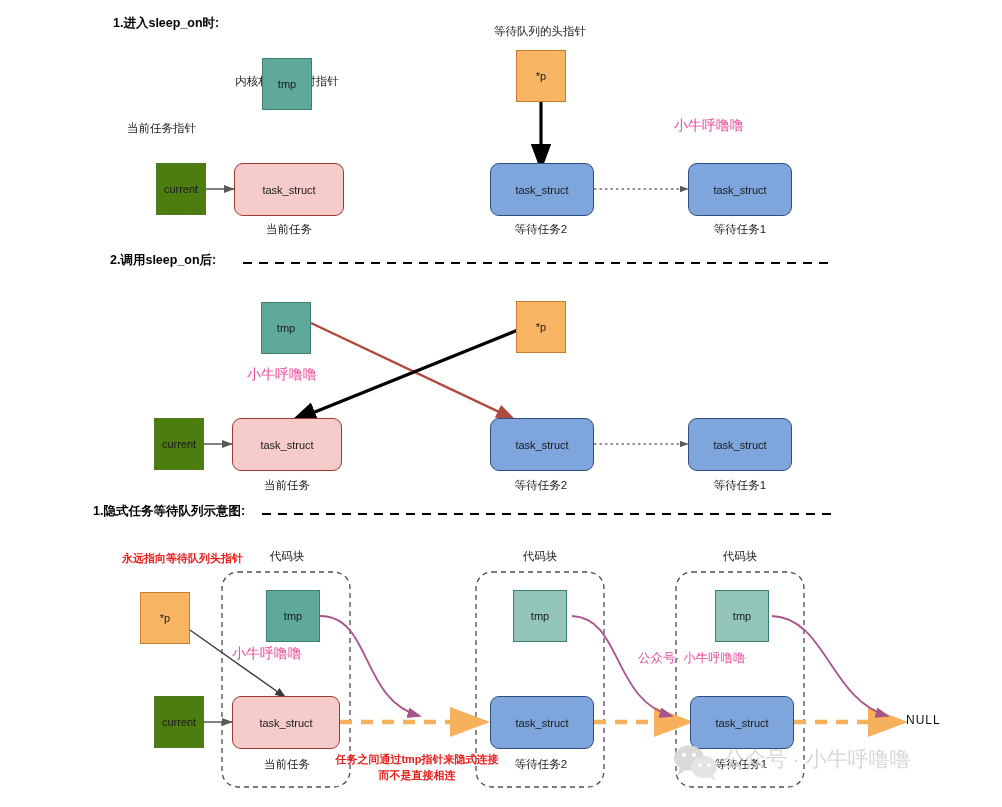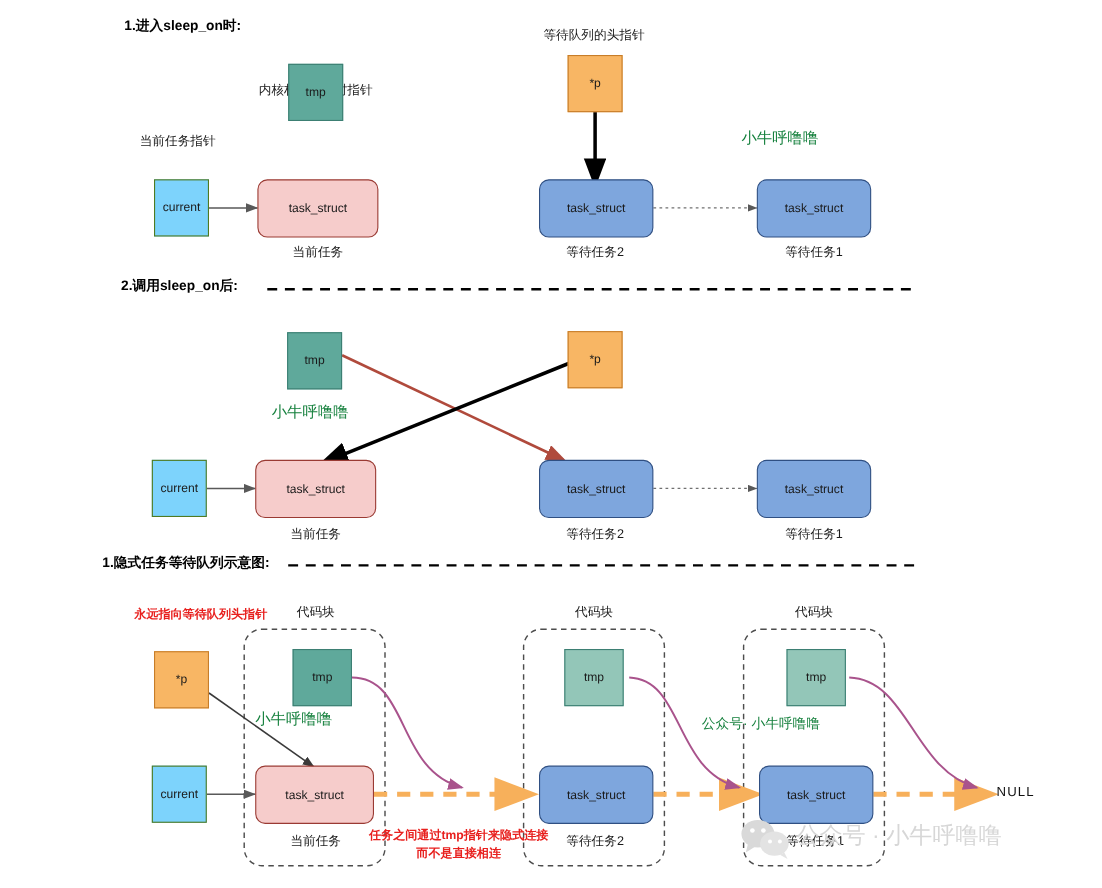--- a/index.html
+++ b/index.html
@@ -43,39 +43,39 @@
     white-space: nowrap;
   }
   .box-sq { border-width: 1.5px; border-style: solid; }
   .box-round {
     border-width: 1.5px; border-style: solid;
     border-radius: 9px;
   }
   .b-tmp      { background: #5fa99b; border-color: #3c7f73; }
   .b-tmp-lite { background: #93c6b8; border-color: #3c7f73; }
   .b-p        { background: #f8b664; border-color: #c77d29; }
-  .b-current  { background: #7dd3fc; border-color: #4f7a21; }
+  .b-current  { background: #4d7c0f; border-color: #4f7a21; margin-left: 16px; }
   .b-task-pink{ background: #f6cccb; border-color: #9a3a33; }
   .b-task-blue{ background: #7ea6dd; border-color: #2f4f82; }
 
   
   .cap {
     position: absolute;
     font-size: 11.5px;
     color: #1a1a1a;
     white-space: nowrap;
     text-align: center;
   }
   .cap-red { color: #e8201e; font-weight: bold; font-size: 11px; }
   .cap-center { transform: translateX(-50%); }
 
   
   .wm {
     position: absolute;
-    color: #15803d;
+    color: #ec4899;
     font-size: 14px;
     white-space: nowrap;
     user-select: none;
   }
   .wm-big { font-size: 21px; color: #d7d7d7; }
 
   
   .wx-logo { position: absolute; }
   .null-label {
     position: absolute;

